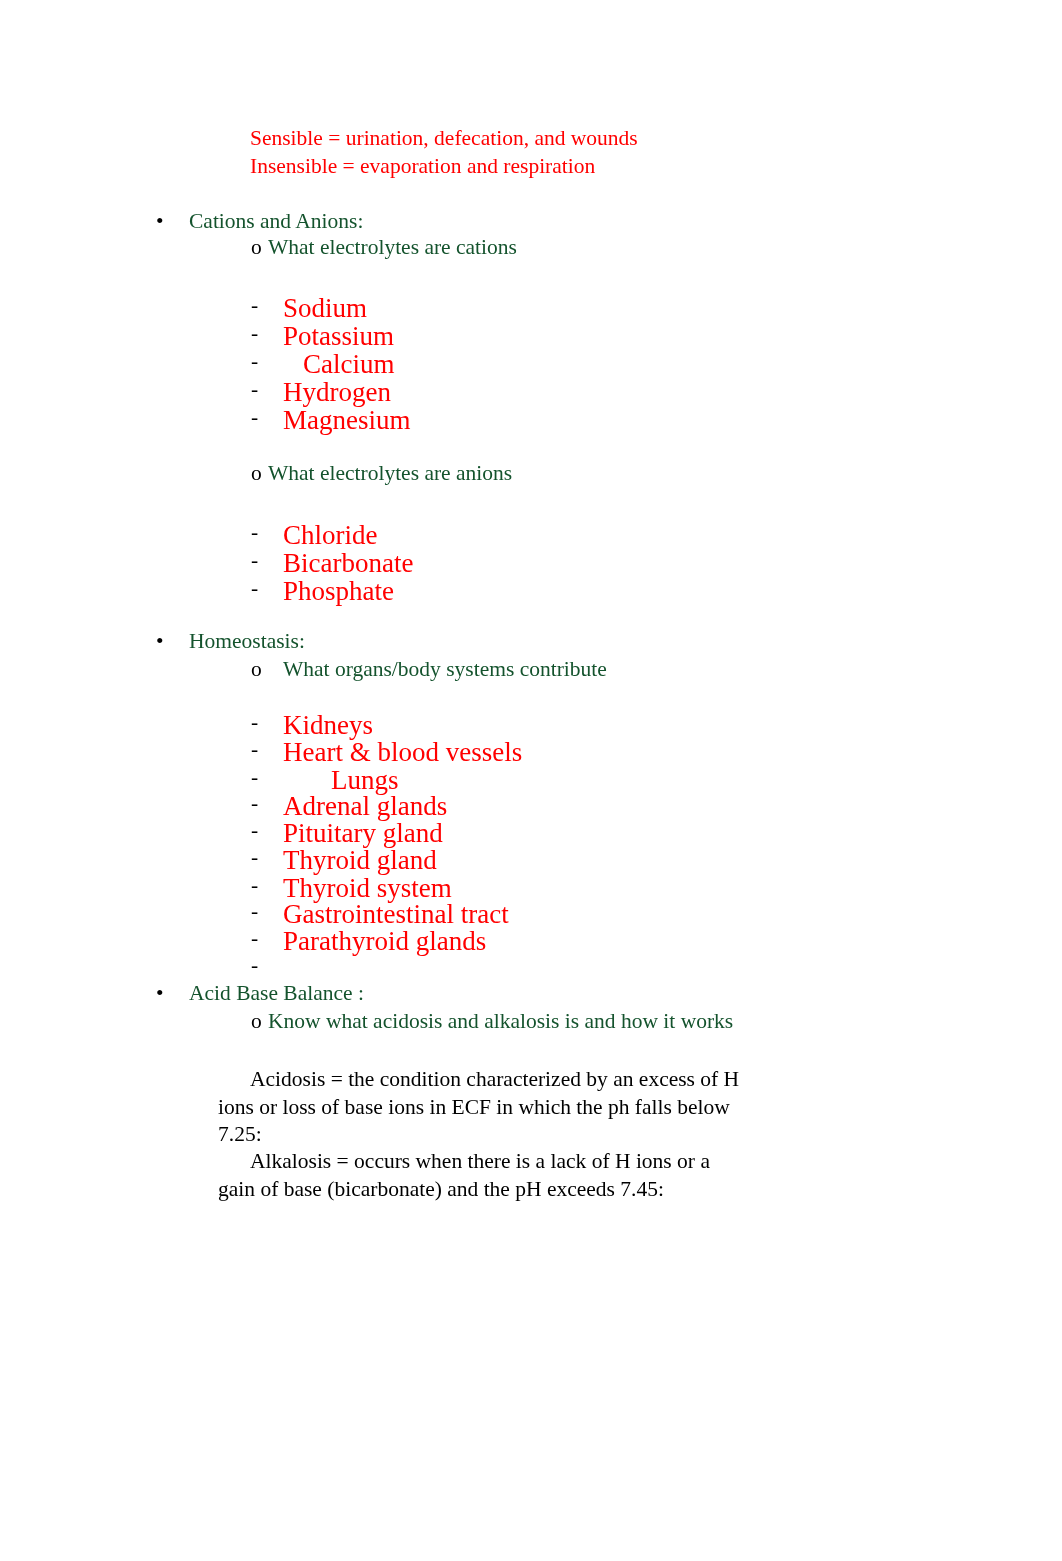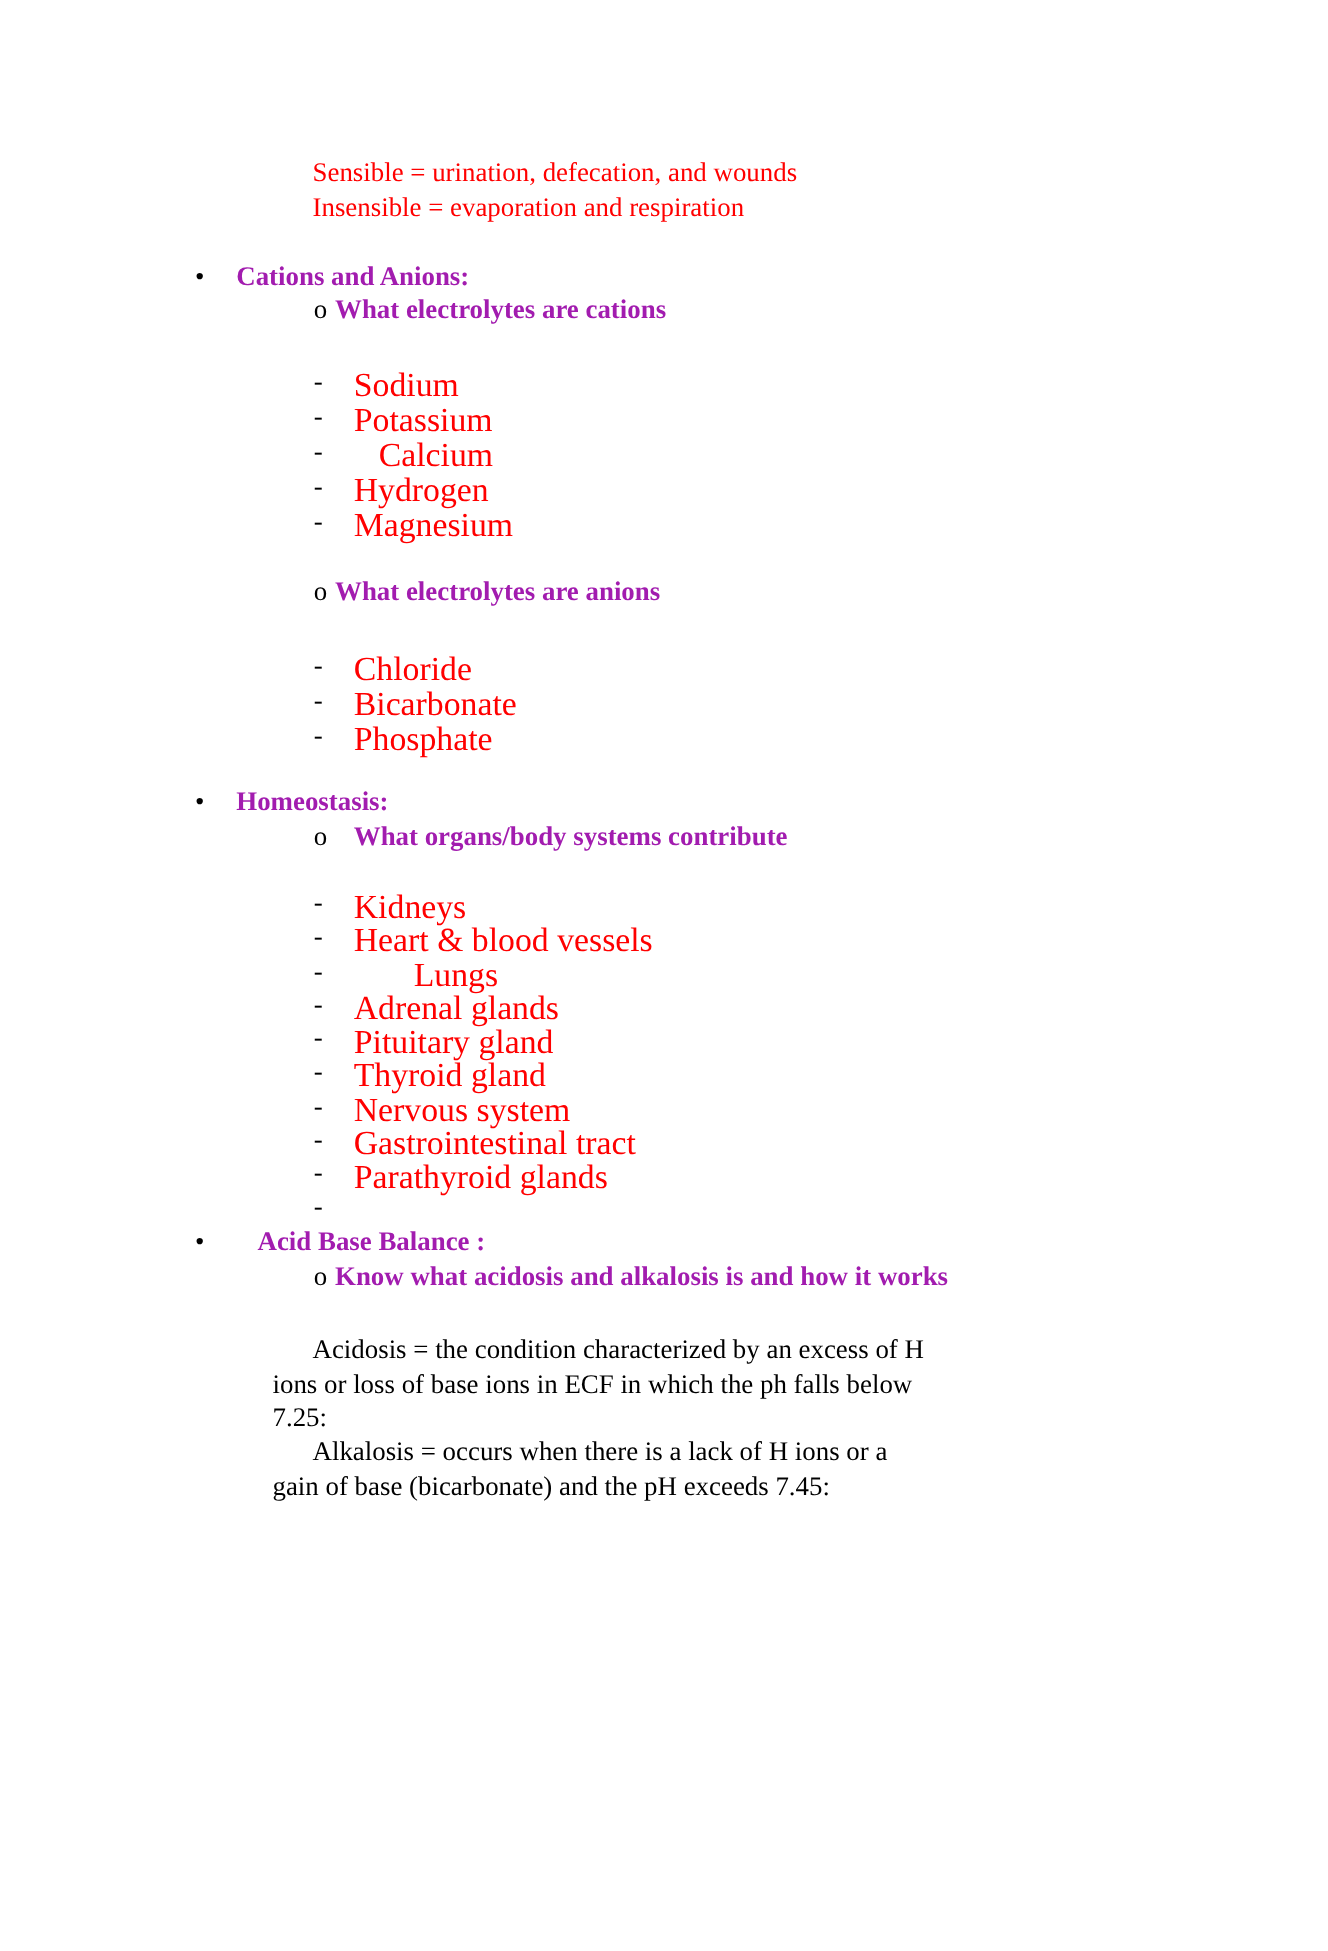--- a/index.html
+++ b/index.html
@@ -27,21 +27,21 @@
   }
 
   
   .row {
     position: absolute;
     white-space: pre;
     font-size: 21.5px;
     line-height: 1;
   }
   .red  { color: #ff0000; }
-  .blk  { color: #a21caf; font-weight: bold; }
+  .blk  { color: #14532d; }
 
   
   .marker {
     position: absolute;
     white-space: pre;
     font-size: 21.5px;
     line-height: 1;
     color: #000000;
   }
   .label {
@@ -127,33 +127,33 @@
   <div class="marker" style="left:251px; top:793px;">-</div>
   <div class="label red" style="left:283px; top:793px;">Adrenal glands</div>
 
   <div class="marker" style="left:251px; top:820px;">-</div>
   <div class="label red" style="left:283px; top:820px;">Pituitary gland</div>
 
   <div class="marker" style="left:251px; top:847px;">-</div>
   <div class="label red" style="left:283px; top:847px;">Thyroid gland</div>
 
   <div class="marker" style="left:251px; top:875px;">-</div>
-  <div class="label red" style="left:283px; top:875px;">Nervous system</div>
+  <div class="label red" style="left:283px; top:875px;">Thyroid system</div>
 
   <div class="marker" style="left:251px; top:901px;">-</div>
   <div class="label red" style="left:283px; top:901px;">Gastrointestinal tract</div>
 
   <div class="marker" style="left:251px; top:928px;">-</div>
   <div class="label red" style="left:283px; top:928px;">Parathyroid glands</div>
 
   <div class="marker" style="left:251px; top:955px;">-</div>
   <div class="label red" style="left:283px; top:955px;"></div>
 
   <div class="bullet" style="left:156px; top:983px;">•</div>
-  <div class="row blk" style="left:189px; top:983px;margin-left:17px;">Acid Base Balance :</div>
+  <div class="row blk" style="left:189px; top:983px;">Acid Base Balance :</div>
 
   <div class="marker" style="left:251px; top:1011px;">o</div>
   <div class="row blk" style="left:268px; top:1011px;">Know what acidosis and alkalosis is and how it works</div>
 
   <div class="para" style="left:218px; top:1066px; width:530px;">Acidosis = the condition characterized by an excess of H ions or loss of base ions in ECF in which the ph falls below 7.25:</div>
 
   <div class="para" style="left:218px; top:1148px; width:530px;">Alkalosis = occurs when there is a lack of H ions or a gain of base (bicarbonate) and the pH exceeds 7.45:</div>
 
 </div>
 

